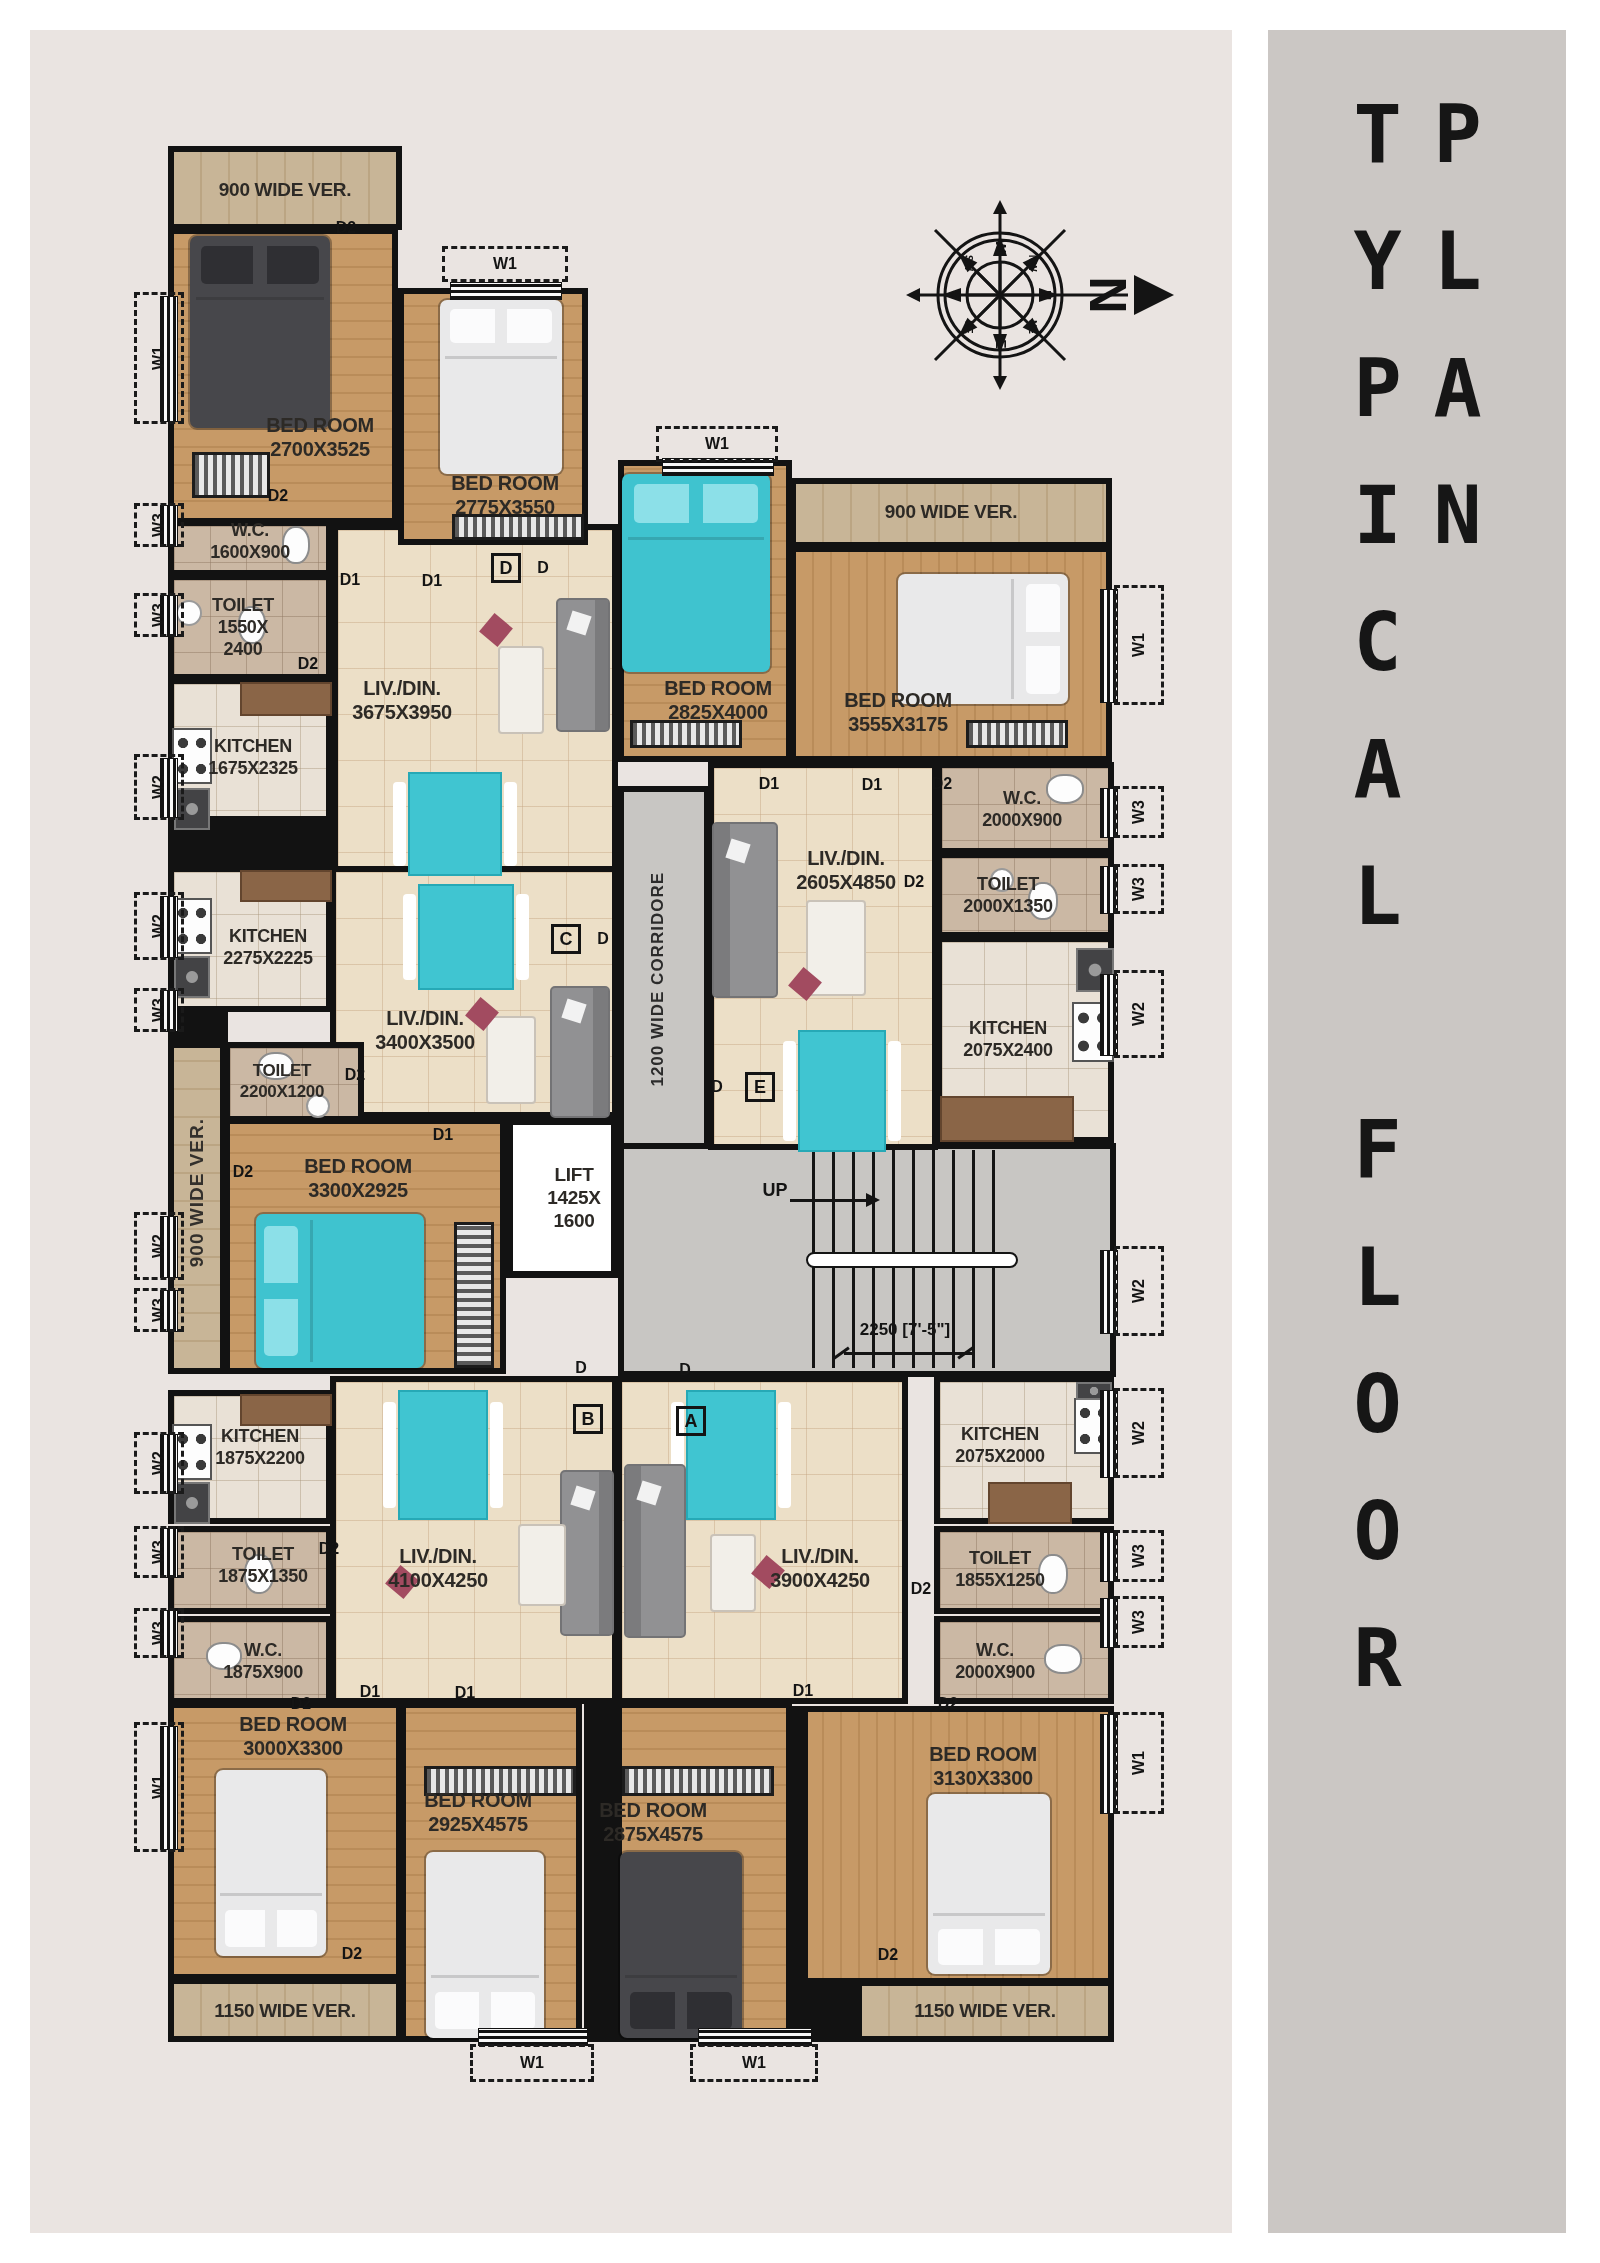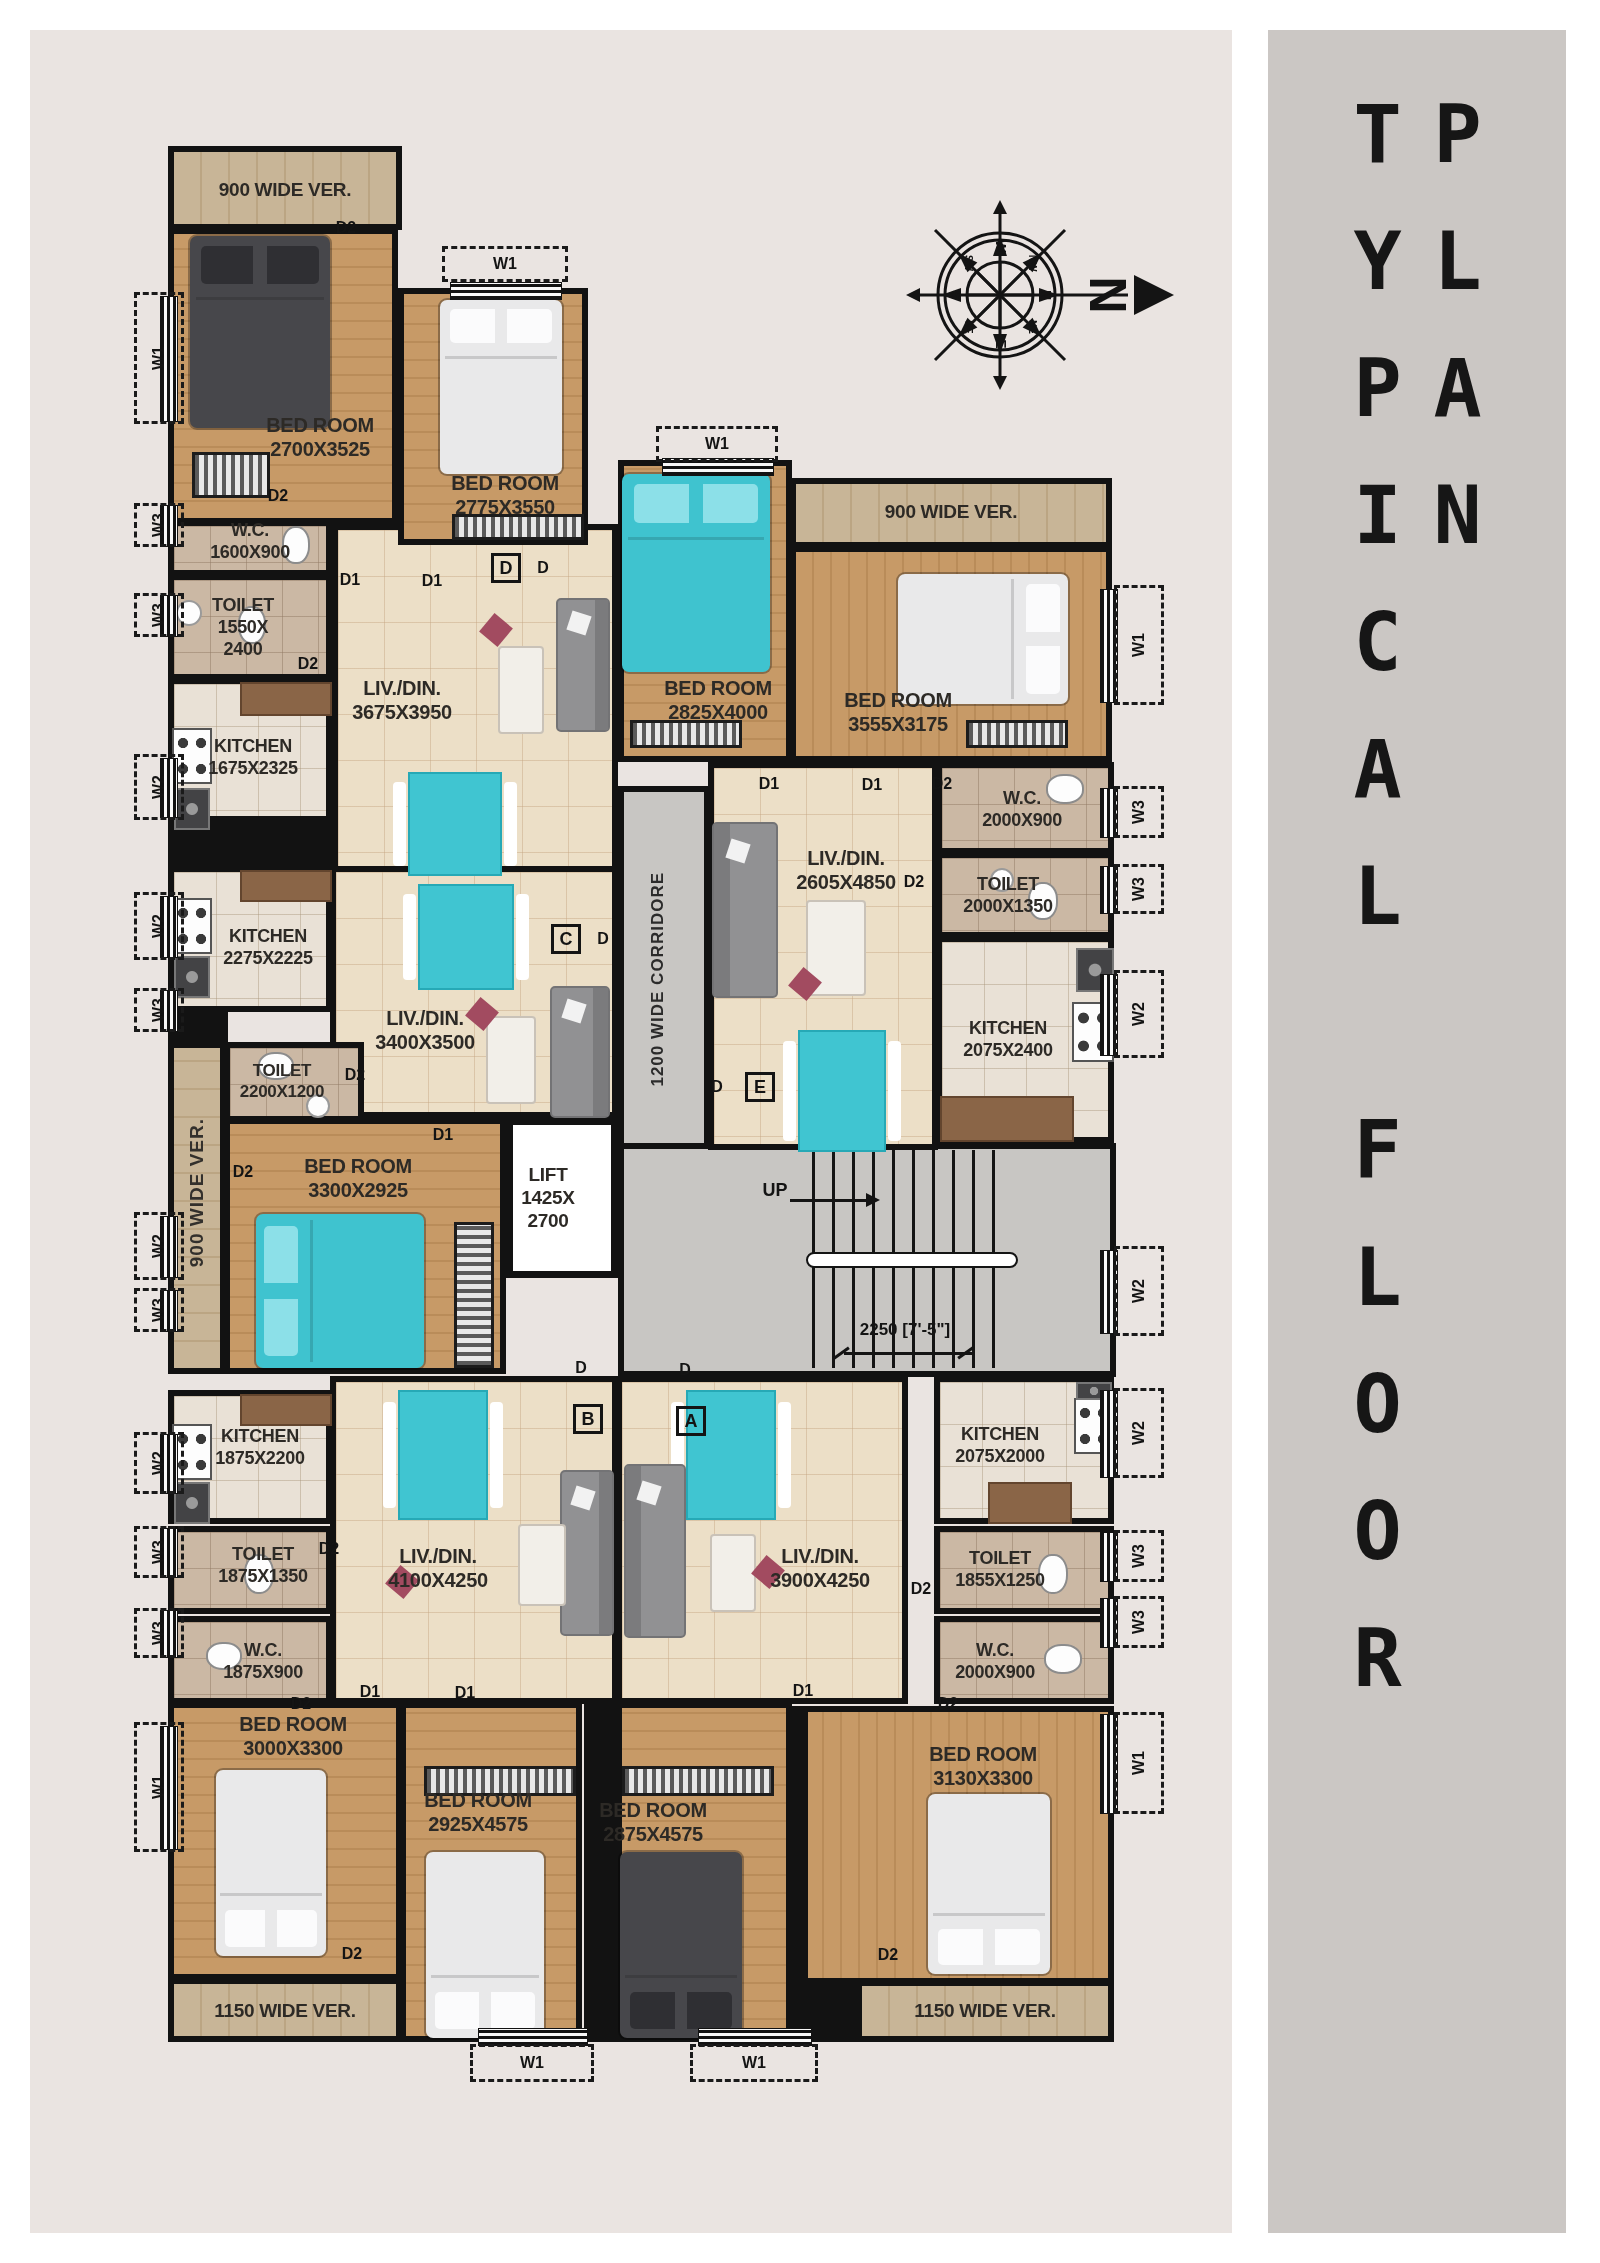--- a/index.html
+++ b/index.html
@@ -478,24 +478,24 @@
     </div>
   <div class="vlabel" style="left:186px;top:1118px;">900 WIDE VER.</div>
   <div class="rlabel" style="left:285px;top:2011px;font-size:19px;">
       <span>1150 WIDE VER.</span>
     </div>
   <div class="rlabel" style="left:985px;top:2011px;font-size:19px;">
       <span>1150 WIDE VER.</span>
     </div>
 
   <div class="vlabel" style="left:648px;top:872px;font-size:17px;color:#2b2b2b;">1200 WIDE CORRIDORE</div>
-  <div class="rlabel" style="left:548px;top:1198px;font-size:19px;">
+  <div class="rlabel" style="left:574px;top:1198px;font-size:19px;">
       <span>LIFT</span>
       <span>1425X</span>
-      <span>2700</span>
+      <span>1600</span>
     </div>
   <div class="dl" style="left:775px;top:1190px;font-size:18px;">UP</div>
   <div class="hline" style="left:790px;top:1199px;width:78px;height:3px;"></div>
   <div class="tri-r" style="left:866px;top:1193px;"></div>
   <div class="dl" style="left:905px;top:1330px;font-size:17px;">2250 [7'-5"]</div>
   <div class="hline" style="left:844px;top:1352px;width:128px;height:3px;"></div>
   <div class="tick" style="left:840px;top:1344px;"></div>
   <div class="tick" style="left:964px;top:1344px;"></div>
 
   <div class="ubox" style="left:491px;top:553px;">D</div>

